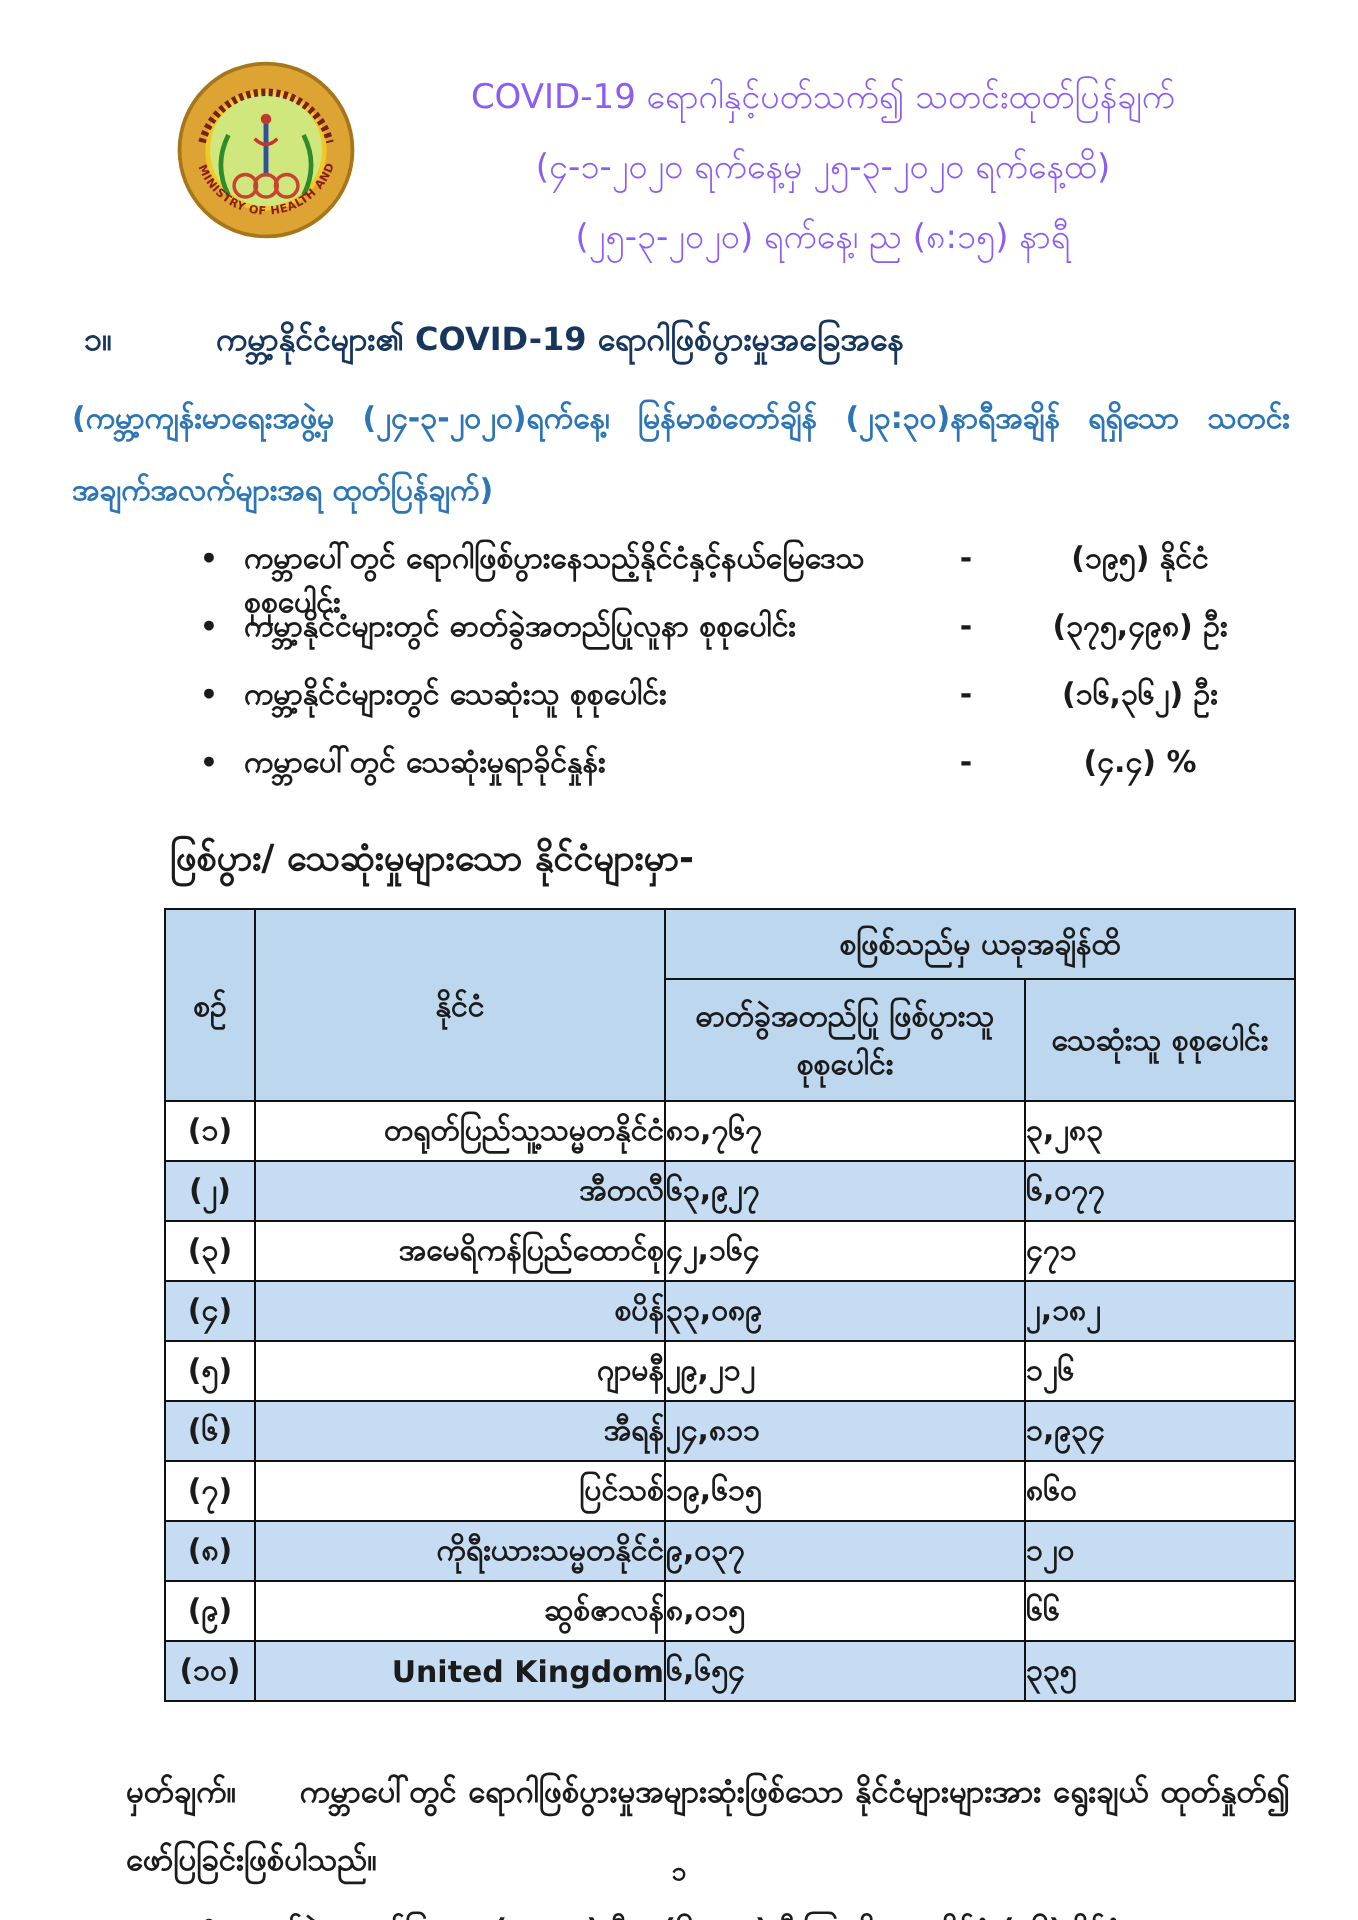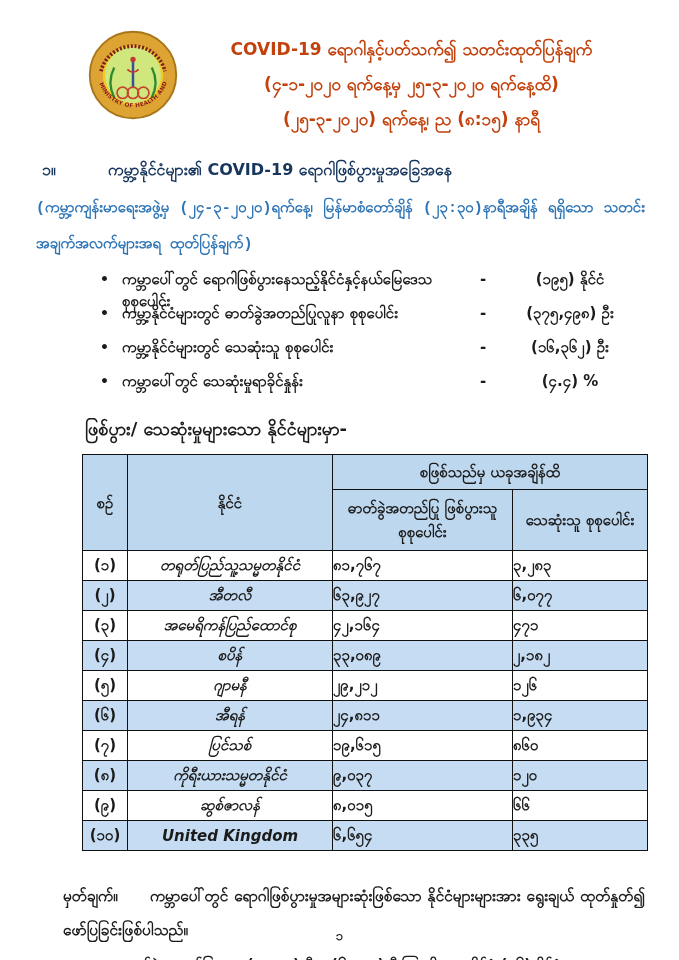--- a/index.html
+++ b/index.html
@@ -6,30 +6,30 @@
   .page {
     position:relative; width:679px; height:960px; margin:0 auto;
     background:#ffffff; overflow:hidden;
     font-family:"DejaVu Sans", sans-serif;
     color:#1b1b1b;
   }
 
   
   .header { display:flex; align-items:flex-start; padding:28px 26px 0 86px; }
   .logo-wrap { width:94px; height:94px; flex:0 0 auto; }
-  .titles { flex:1; text-align:center; color:#c2410c; font-weight:bold;
+  .titles { flex:1; text-align:center; color:#8b5cf6; font-weight:normal;
             font-size:17px; line-height:35px; padding:4px 10px 0 0; }
 
   
   .section-heading { display:flex; margin:20px 34px 0 42px;
                      color:#17365D; font-weight:bold; font-size:16px; line-height:26px; }
   .section-number { width:66px; flex:0 0 auto; }
 
   .source-note { margin:8px 34px 0 36px; color:#2E75B6; font-weight:600;
-                 font-size:15px; line-height:36px; text-align:justify;font-family:Liberation Mono, monospace; }
+                 font-size:15px; line-height:36px; text-align:justify; }
 
   
   .stats { margin:6px 34px 0 0; }
   .stat-row { display:flex; align-items:baseline; padding-left:100px;
               height:34px; font-size:15px; font-weight:600; }
   .bullet-dot { width:22px; flex:0 0 auto; font-size:14px; }
   .stat-label { flex:1; }
   .stat-dash { width:24px; flex:0 0 auto; text-align:center; }
   .stat-value { width:150px; flex:0 0 auto; text-align:center; }
 
@@ -38,21 +38,21 @@
   table.covid { border-collapse:collapse; margin:10px 0 0 82px; width:565px;
                 table-layout:fixed; font-size:15px; }
   table.covid th, table.covid td { border:1.6px solid #111;margin-left:24px; }
   table.covid thead th { background:#BDD7EE; font-weight:700; text-align:center;
                          padding:2px 4px; line-height:24px; }
   tr.head-top th.period { height:30px; }
   tr.head-bot th { height:56px; }
   table.covid tbody td { height:27px; padding:1px 0; font-weight:600; }
   tbody tr:nth-child(even) { background:#C5DCF2; }
   td.c-no { text-align:center; }
-  td.c-country { text-align:center; padding-left:10px;font-style:italic; }
+  td.c-country { text-align:right; padding-left:10px; }
   td.c-confirmed { text-align:left; padding-right:24px; }
   td.c-deaths { text-align:left; padding-right:12px; }
 
   
   .note { margin:28px 34px 0 63px; font-size:15.5px; line-height:34px;
           text-align:justify; font-weight:600; }
   .note .note-label { font-weight:700; margin-right:26px; }
   .footer-bullet { display:flex; padding-left:100px; margin:8px 34px 0 0;
                    font-size:15px; font-weight:600; }
   .page-number { position:absolute; left:0; right:0; bottom:14px;

